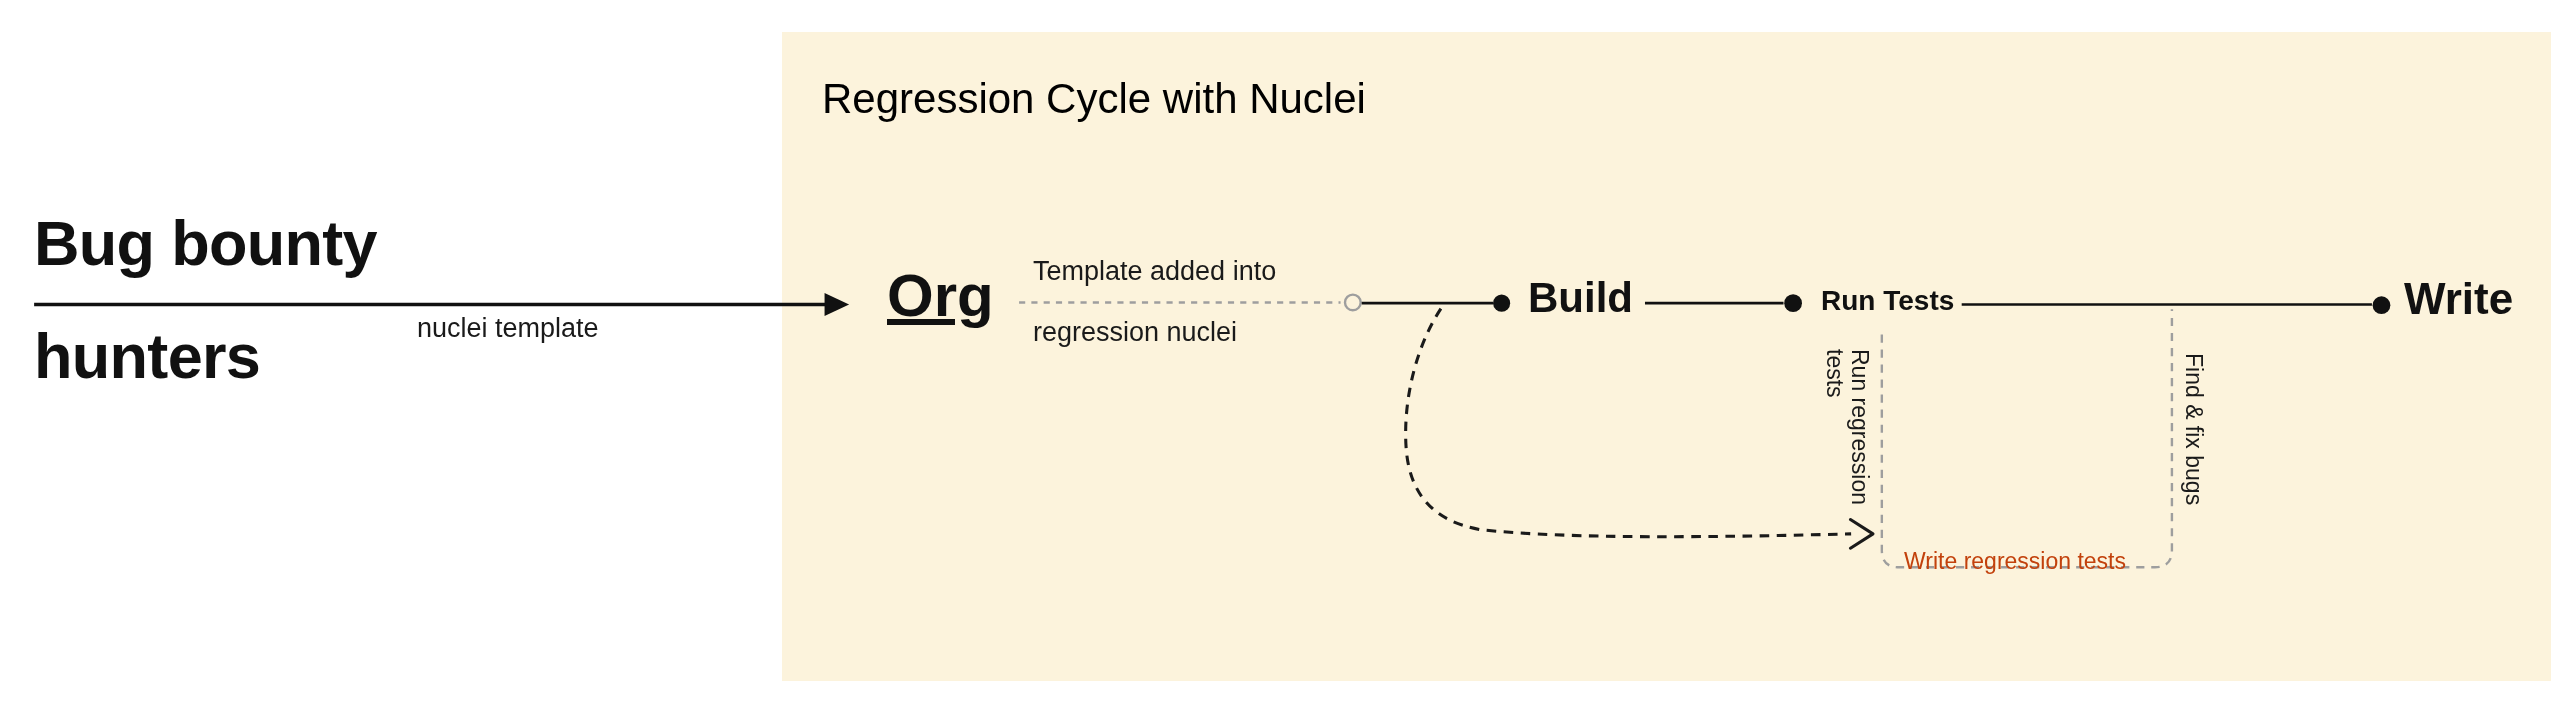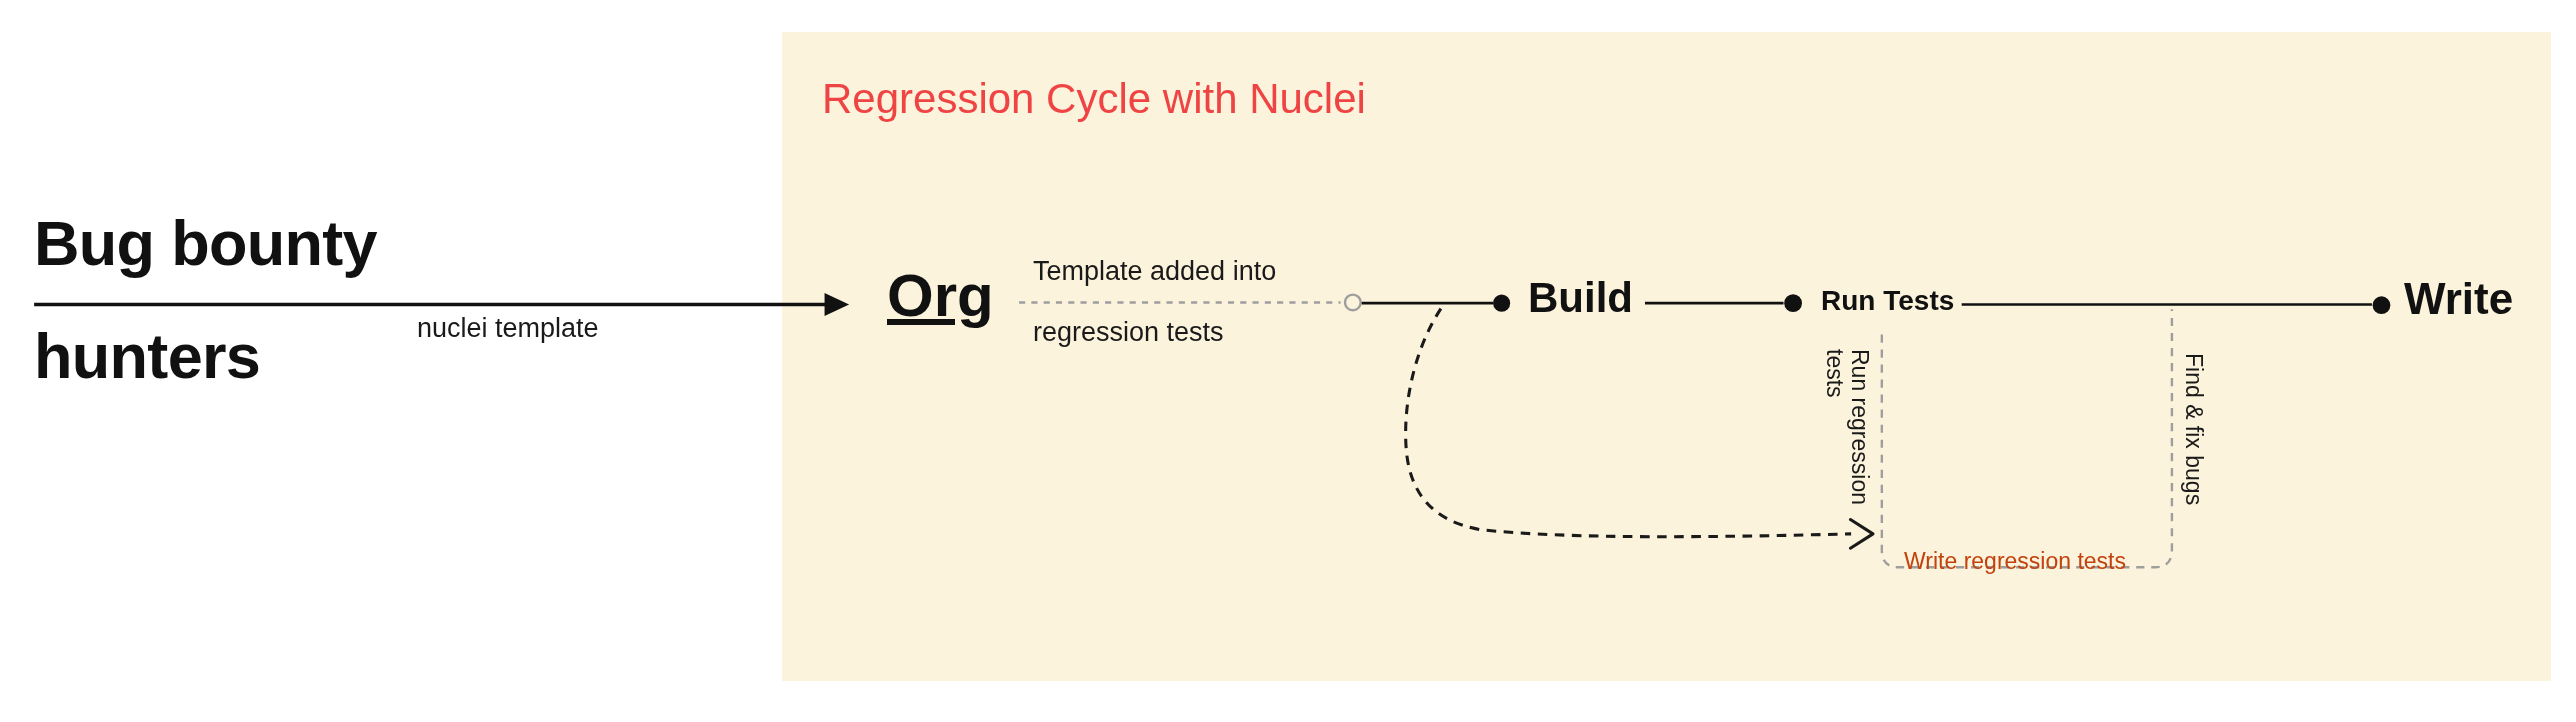--- a/index.html
+++ b/index.html
@@ -25,21 +25,21 @@
   .txt { position: absolute; white-space: nowrap; color: #111111; line-height: 1; }
 
   .actor-line { font-size: 63px; font-weight: bold; letter-spacing: -0.7px; }
   #actor-line1 { left: 34px; top: 212px; text-align: right; }
   #actor-line2 { left: 34px; top: 325px; }
 
   .small-note { font-size: 27px; font-weight: 400; color: #1a1a1a; }
   #submit-label-1 { left: 417px; top: 257px; }
   #submit-label-2 { left: 417px; top: 315px; }
 
-  #panel-title { left: 822px; top: 78px; font-size: 42px; font-weight: 400; color: #ef4444; }
+  #panel-title { left: 822px; top: 78px; font-size: 42px; font-weight: 400; color: #000000; }
 
   #org-label  { left: 887px; top: 266px; font-size: 60px; font-weight: bold; text-decoration: underline; }
   #template-note-1 { left: 1033px; top: 258px; }
   #template-note-2 { left: 1033px; top: 319px; }
 
   #build-label { left: 1528px; top: 277px; font-size: 42px; font-weight: bold; }
   #run-tests-label { left: 1821px; top: 287px; font-size: 28px; font-weight: bold; }
   #ship-label { left: 2404px; top: 277px; font-size: 44px; font-weight: bold; }
 
   .vertical-note {
@@ -86,21 +86,21 @@
 
   <div id="actor-line1" class="txt actor-line">Bug bounty</div>
   <div id="actor-line2" class="txt actor-line">hunters</div>
 
   <div id="submit-label-2" class="txt small-note">nuclei template</div>
 
   <div id="panel-title" class="txt">Regression Cycle with Nuclei</div>
 
   <div id="org-label" class="txt">Org</div>
   <div id="template-note-1" class="txt small-note">Template added into</div>
-  <div id="template-note-2" class="txt small-note">regression tests</div>
+  <div id="template-note-2" class="txt small-note">regression nuclei</div>
 
   <div id="build-label" class="txt">Build</div>
   <div id="run-tests-label" class="txt">Run Tests</div>
   <div id="ship-label" class="txt">Write</div>
 
   <div id="run-regression-note" class="vertical-note">
     <span>Run regression</span>
     <span>tests</span>
   </div>
   <div id="find-fix-note" class="vertical-note">Find &amp; fix bugs</div>

